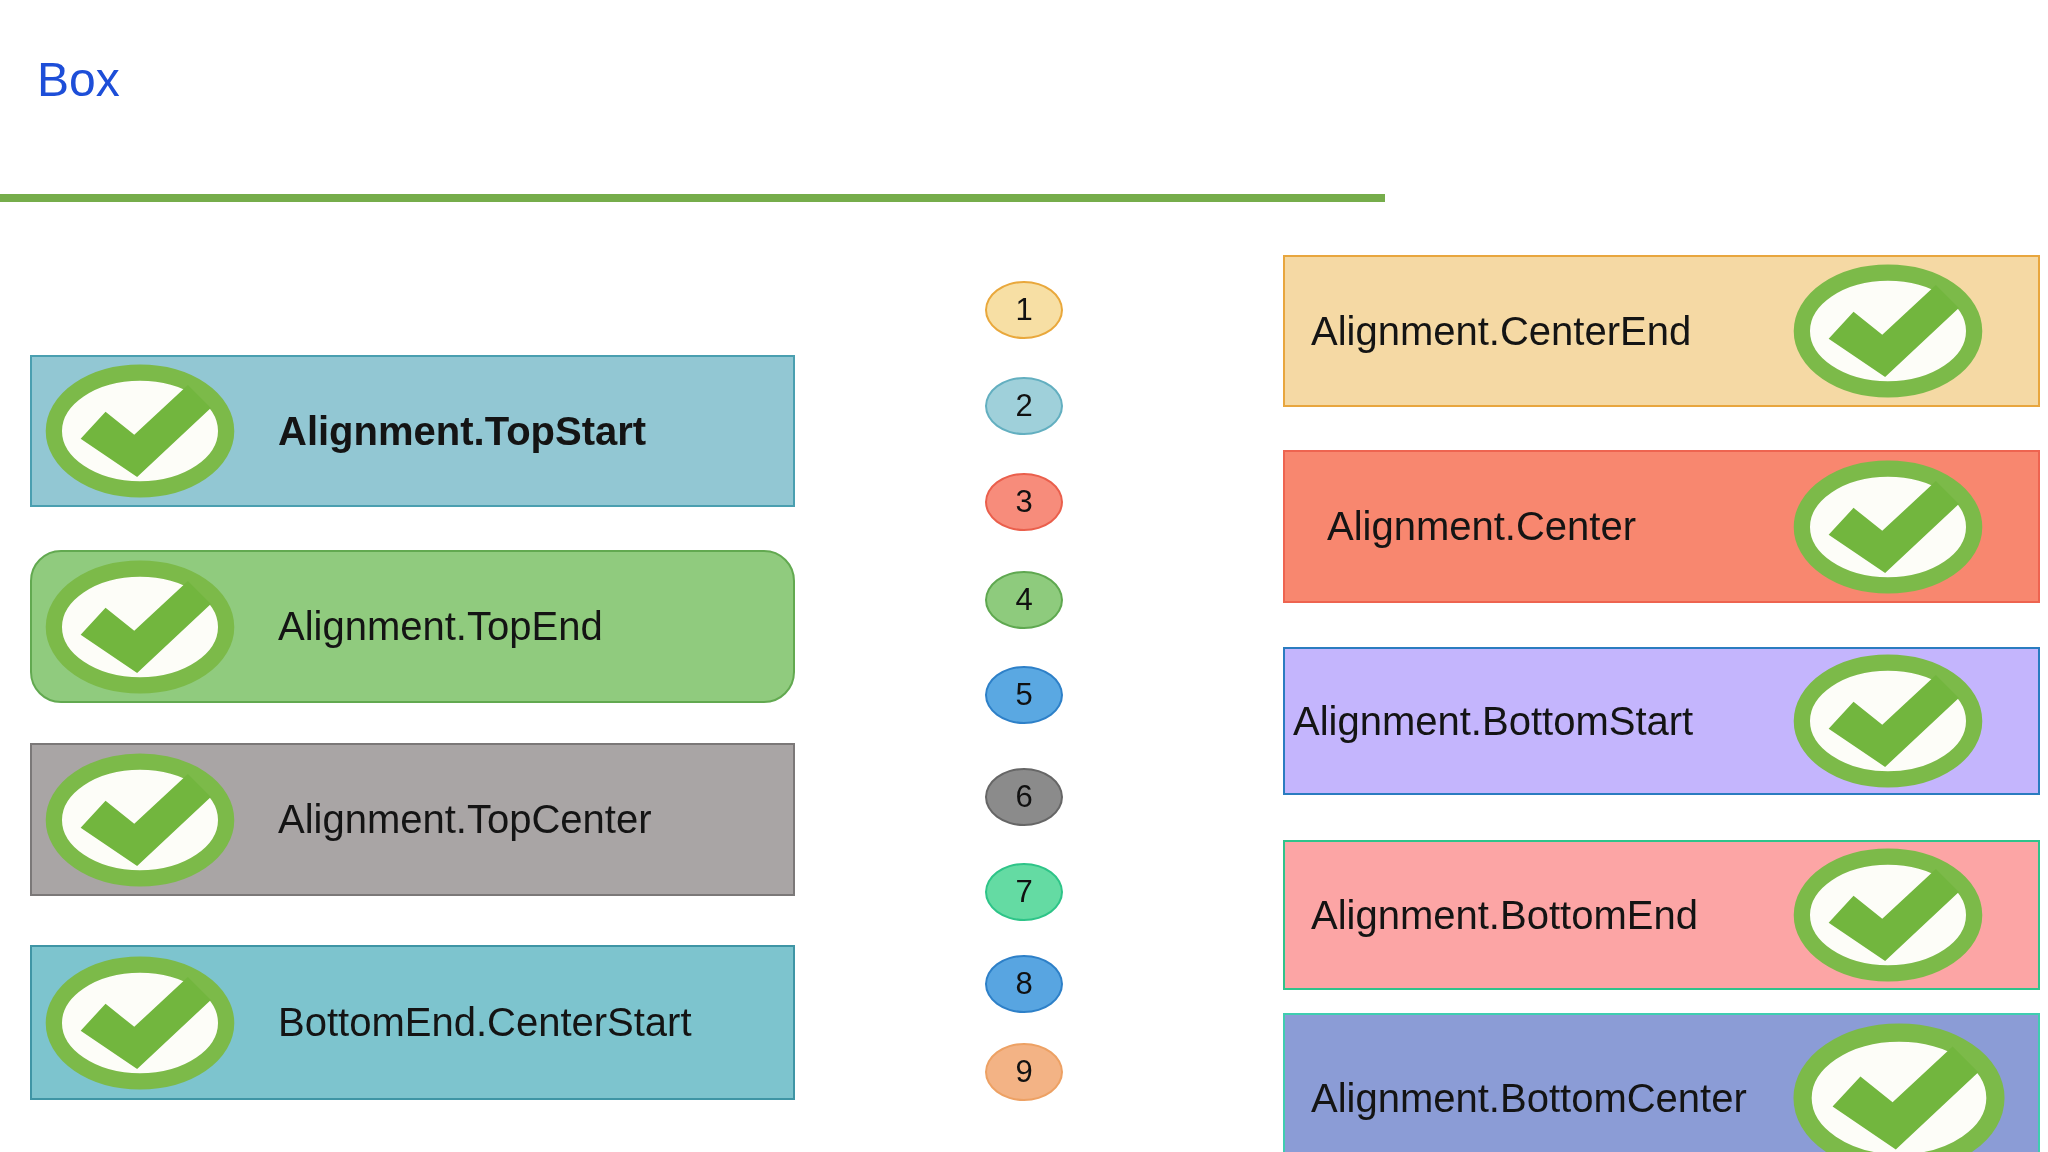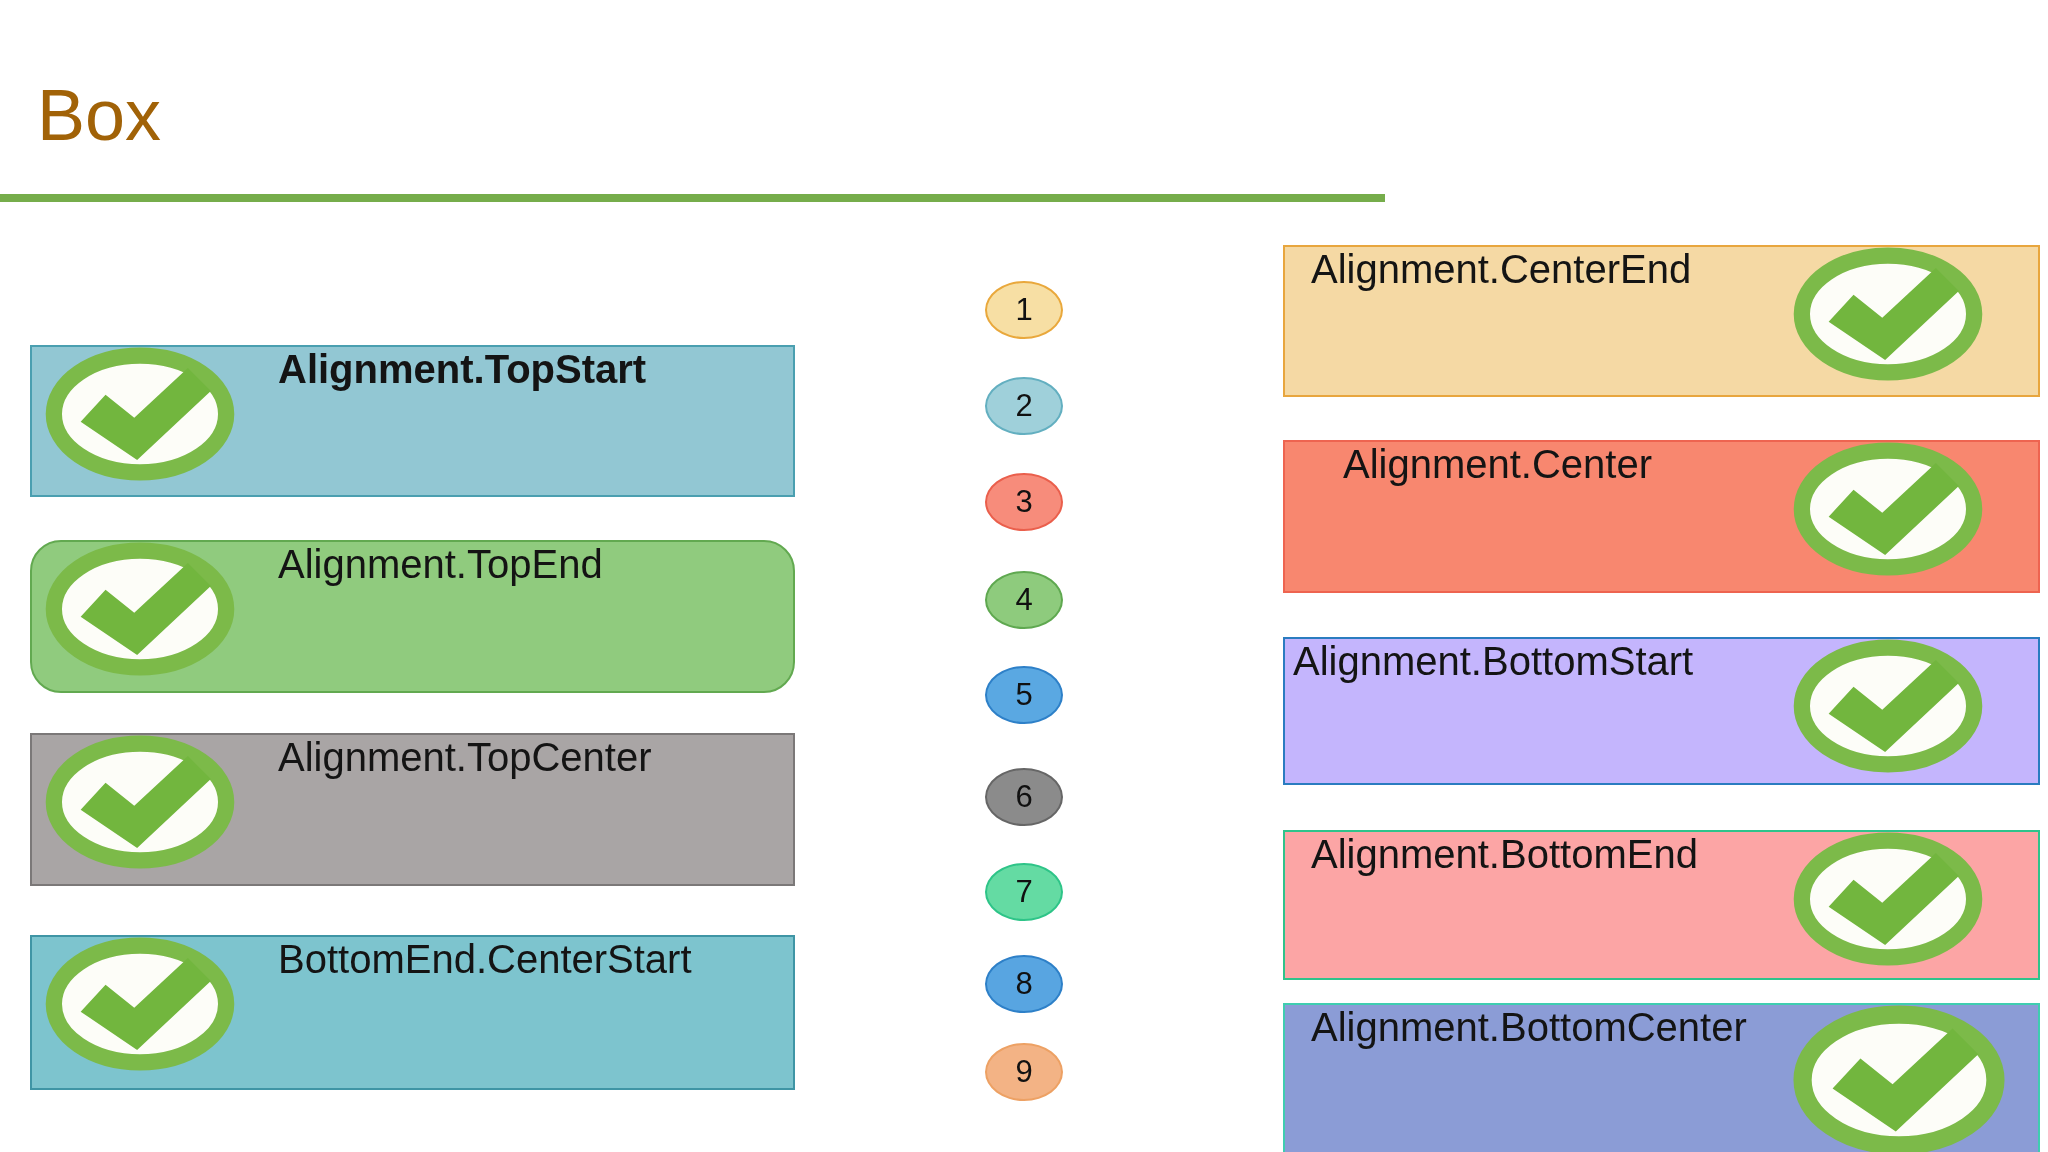--- a/index.html
+++ b/index.html
@@ -11,39 +11,41 @@
   #slide {
     position: relative;
     width: 2048px;
     height: 1152px;
     background: #ffffff;
     overflow: hidden;
   }
   #page-title {
     position: absolute;
     left: 37px;
-    top: 76px;
-    font-size: 72px;
+    top: 54px;
+    font-size: 48px;
     line-height: 1.1;
-    color: #a16207;
+    color: #1d4ed8;
     letter-spacing: 0px;
   }
   #accent-line {
     position: absolute;
     left: 0;
     top: 194px;
     width: 1385px;
     height: 8px;
     background: var(--accent-line, #76ad4b);
   }
   .align-box {
     position: absolute;
     display: flex;
+    align-items: center;
     box-sizing: border-box;
     border: 2px solid #f97316;
+    margin-top: 10px;
   }
   .align-box.left-col {
     left: 30px;
     width: 765px;
   }
   .align-box.right-col {
     left: 1283px;
     width: 757px;
     padding-left: 26px;
   }
@@ -170,21 +172,21 @@
   <div class="align-box right-col" style="top: 245px; height: 152px; background-color: rgb(245, 217, 164); border-color: rgb(232, 166, 62);">
     <span class="label">Alignment.CenterEnd</span>
     <span class="check-icon">
       <svg viewBox="0 0 200 140">
           <ellipse cx="100" cy="70" rx="90" ry="61" fill="var(--check-bg)" stroke="var(--check-ring)" stroke-width="17"></ellipse>
           <path d="M38 78 L64 50 L94 74 L150 22 L174 46 L97 118 Z" fill="var(--check-mark)"></path>
         </svg>
     </span>
   </div>
 
-  <div class="align-box right-col" style="top: 440px; height: 153px; padding-left: 58px; background-color: rgb(248, 135, 111); border-color: rgb(238, 100, 80);">
+  <div class="align-box right-col" style="top: 440px; height: 153px; padding-left: 42px; background-color: rgb(248, 135, 111); border-color: rgb(238, 100, 80);">
     <span class="label">Alignment.Center</span>
     <span class="check-icon">
       <svg viewBox="0 0 200 140">
           <ellipse cx="100" cy="70" rx="90" ry="61" fill="var(--check-bg)" stroke="var(--check-ring)" stroke-width="17"></ellipse>
           <path d="M38 78 L64 50 L94 74 L150 22 L174 46 L97 118 Z" fill="var(--check-mark)"></path>
         </svg>
     </span>
   </div>
 
   <div class="align-box right-col" style="top: 637px; height: 148px; padding-left: 8px; background-color: #c4b5fd; border-color: rgb(42, 124, 192);">

